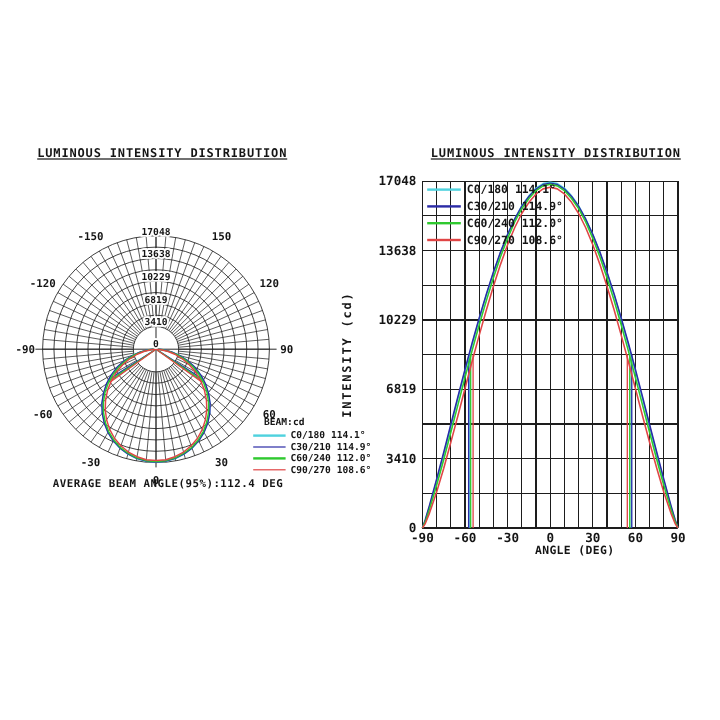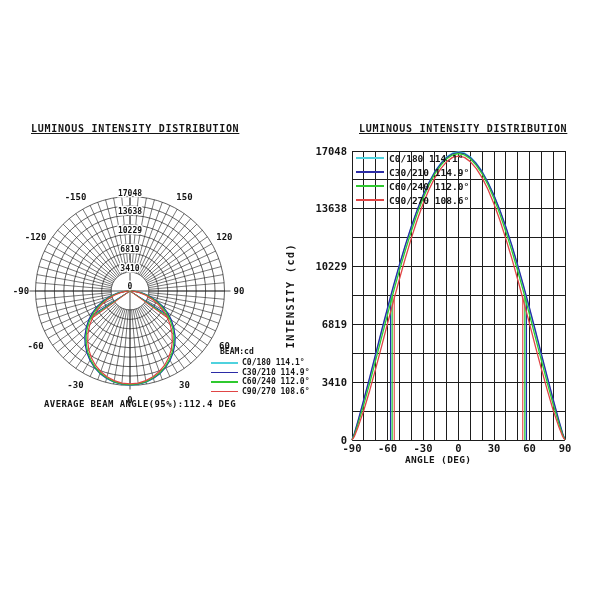--- a/index.html
+++ b/index.html
@@ -20,21 +20,21 @@
   #polar-legend .unit{font-size:8px;font-weight:bold;margin-left:9px;height:11px;}
   #polar-legend .lrow{display:flex;align-items:center;height:9.5px;}
   #polar-legend .sw{display:inline-block;width:27px;height:1.5px;margin-right:4px;flex:0 0 auto;}
   #polar-legend .ltxt{font-size:8px;font-weight:bold;white-space:nowrap;}
   
   #cart-legend{left:356px;top:151px;}
   #cart-legend .lrow{display:flex;align-items:center;height:14px;}
   #cart-legend .sw{display:inline-block;width:28px;height:2px;margin-right:5px;flex:0 0 auto;}
   #cart-legend .ltxt{font-size:9.5px;font-weight:bold;white-space:nowrap;}
   #avg-beam{left:44px;top:399px;font-size:9px;font-weight:bold;letter-spacing:0.4px;white-space:nowrap;}
-  #xlabel{left:405px;top:454px;width:107px;text-align:left;font-size:9.5px;font-weight:bold;letter-spacing:0.3px;}
+  #xlabel{left:405px;top:454px;width:107px;text-align:right;font-size:9.5px;font-weight:bold;letter-spacing:0.3px;}
   #ylabel{left:230px;top:290px;width:120px;text-align:center;font-size:10px;font-weight:bold;letter-spacing:1.5px;
           transform:rotate(-90deg);transform-origin:center;white-space:nowrap;}
 </style>
 </head>
 <body>
 
 <div id="canvas">
 
   <svg id="svgmain" width="600" height="600">
       <circle cx="130" cy="291" r="18.9" fill="none" stroke="#1d1d1d" stroke-width="0.7"></circle>

